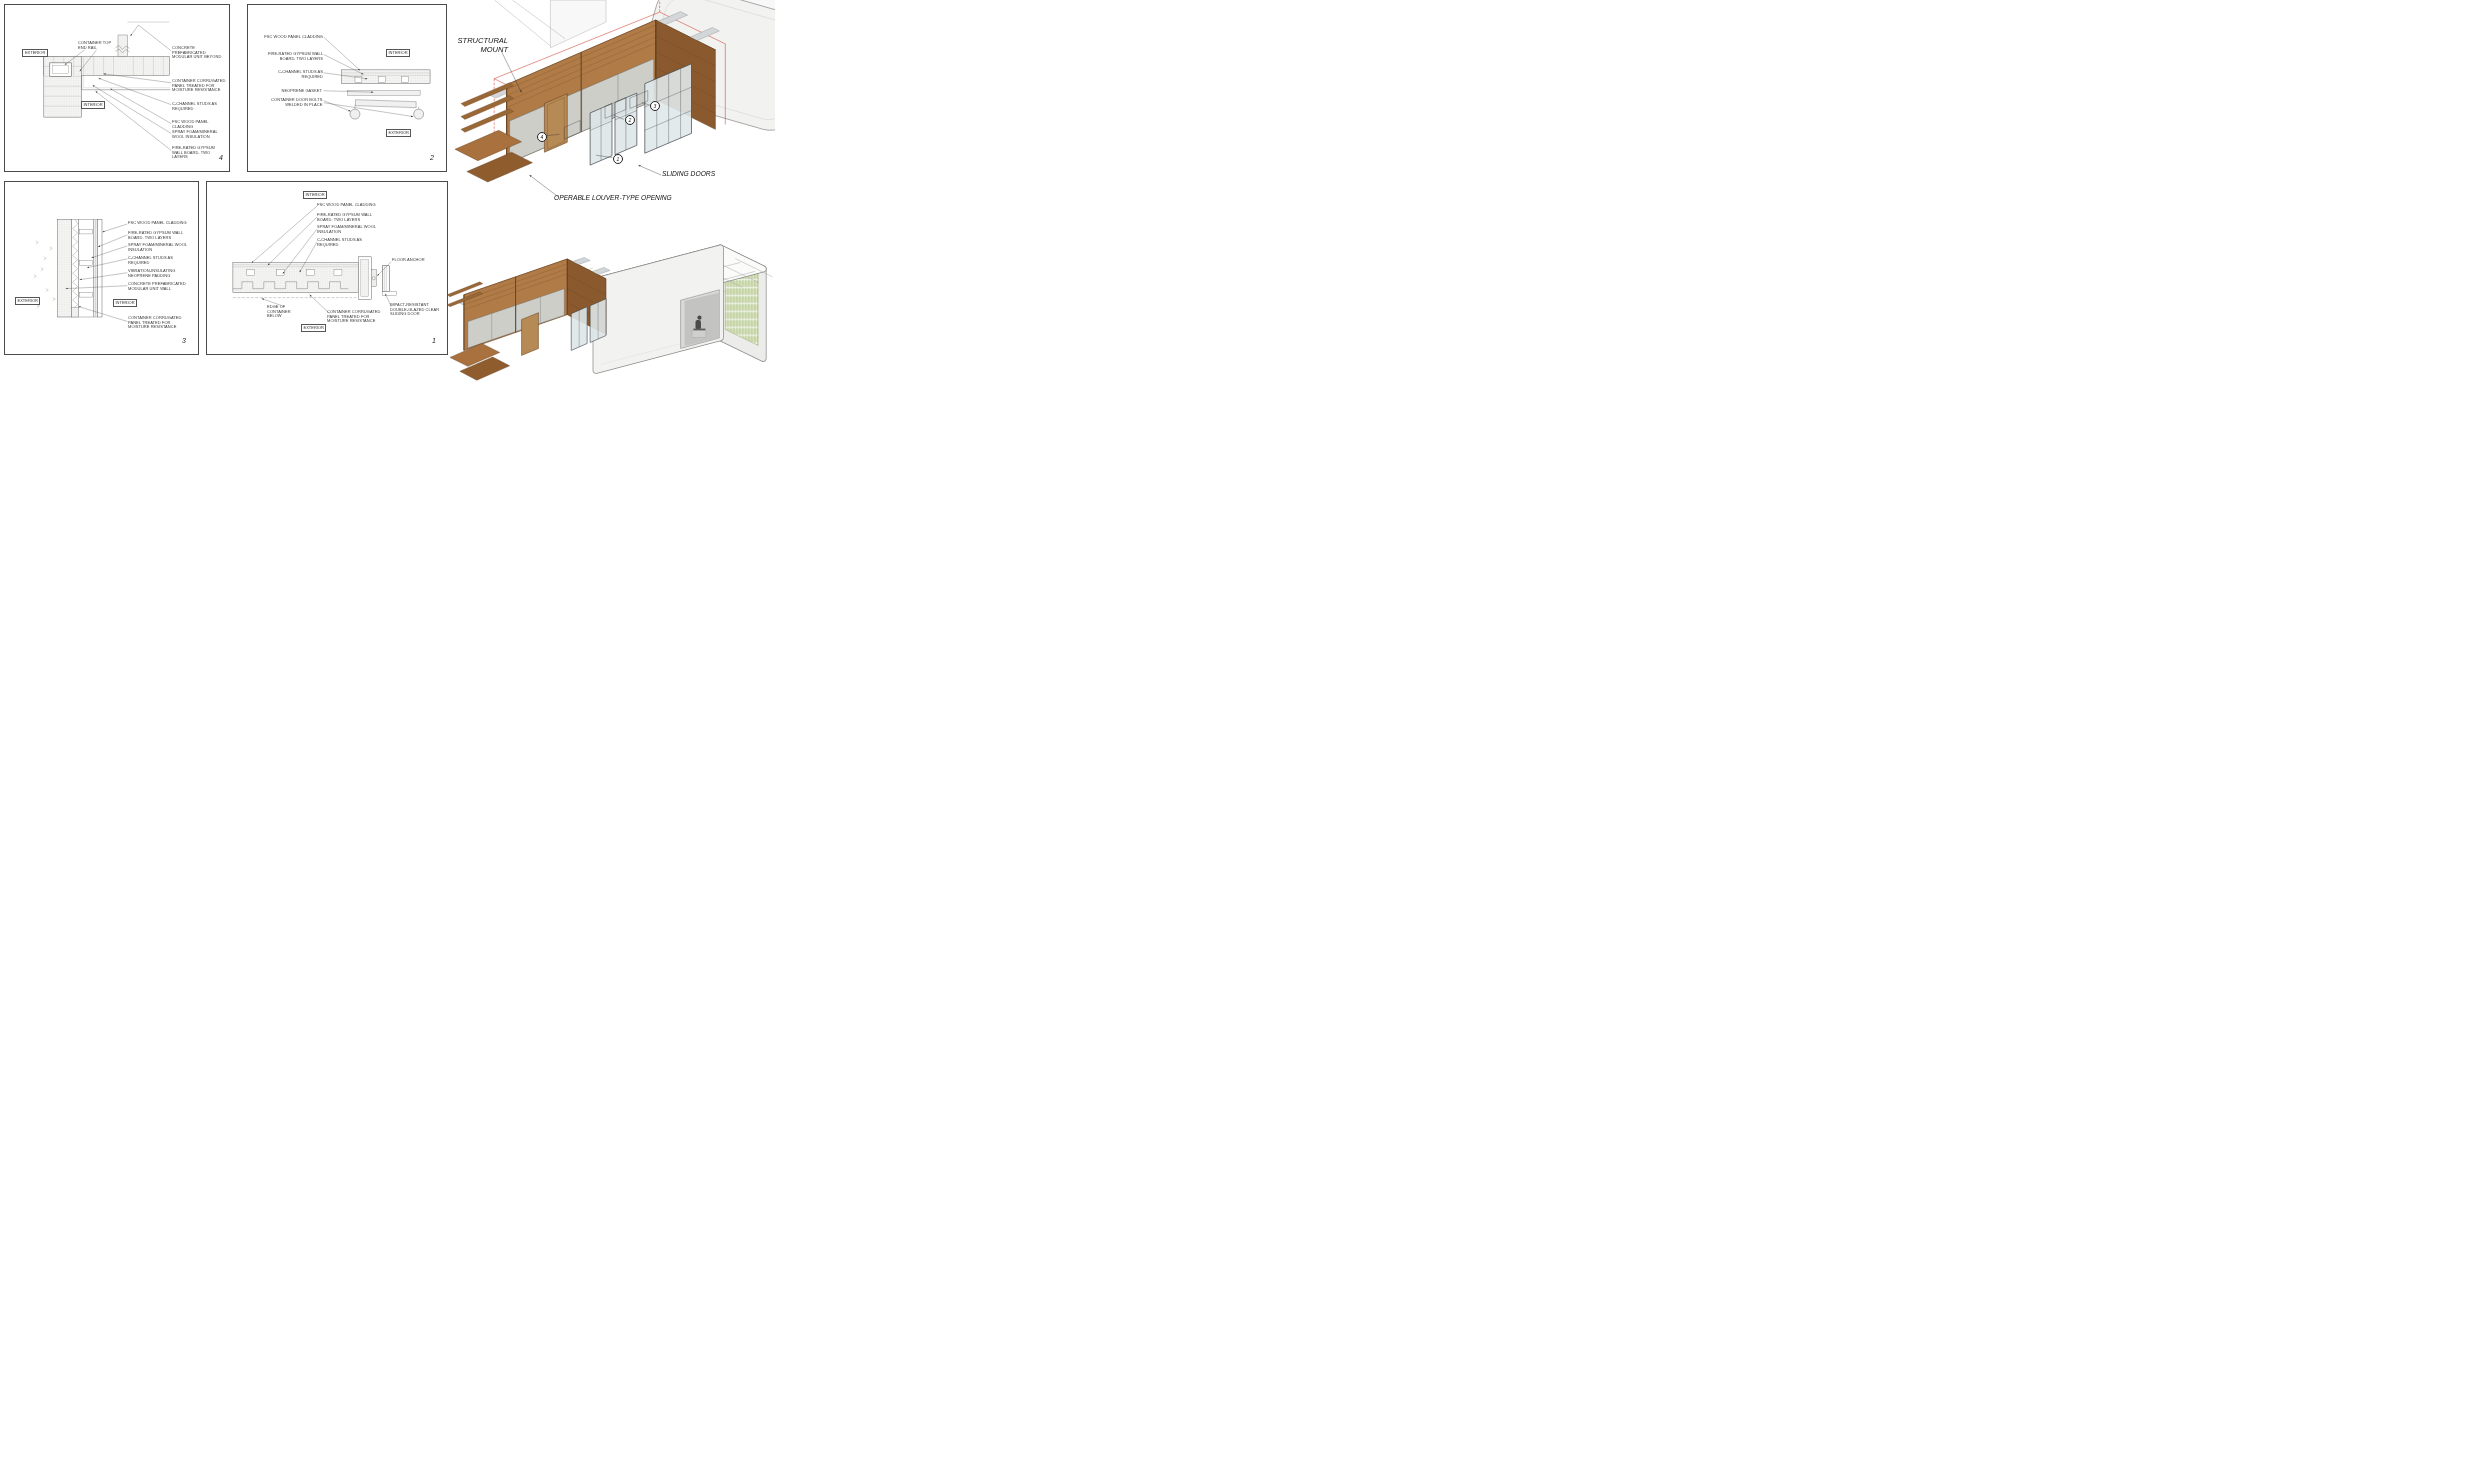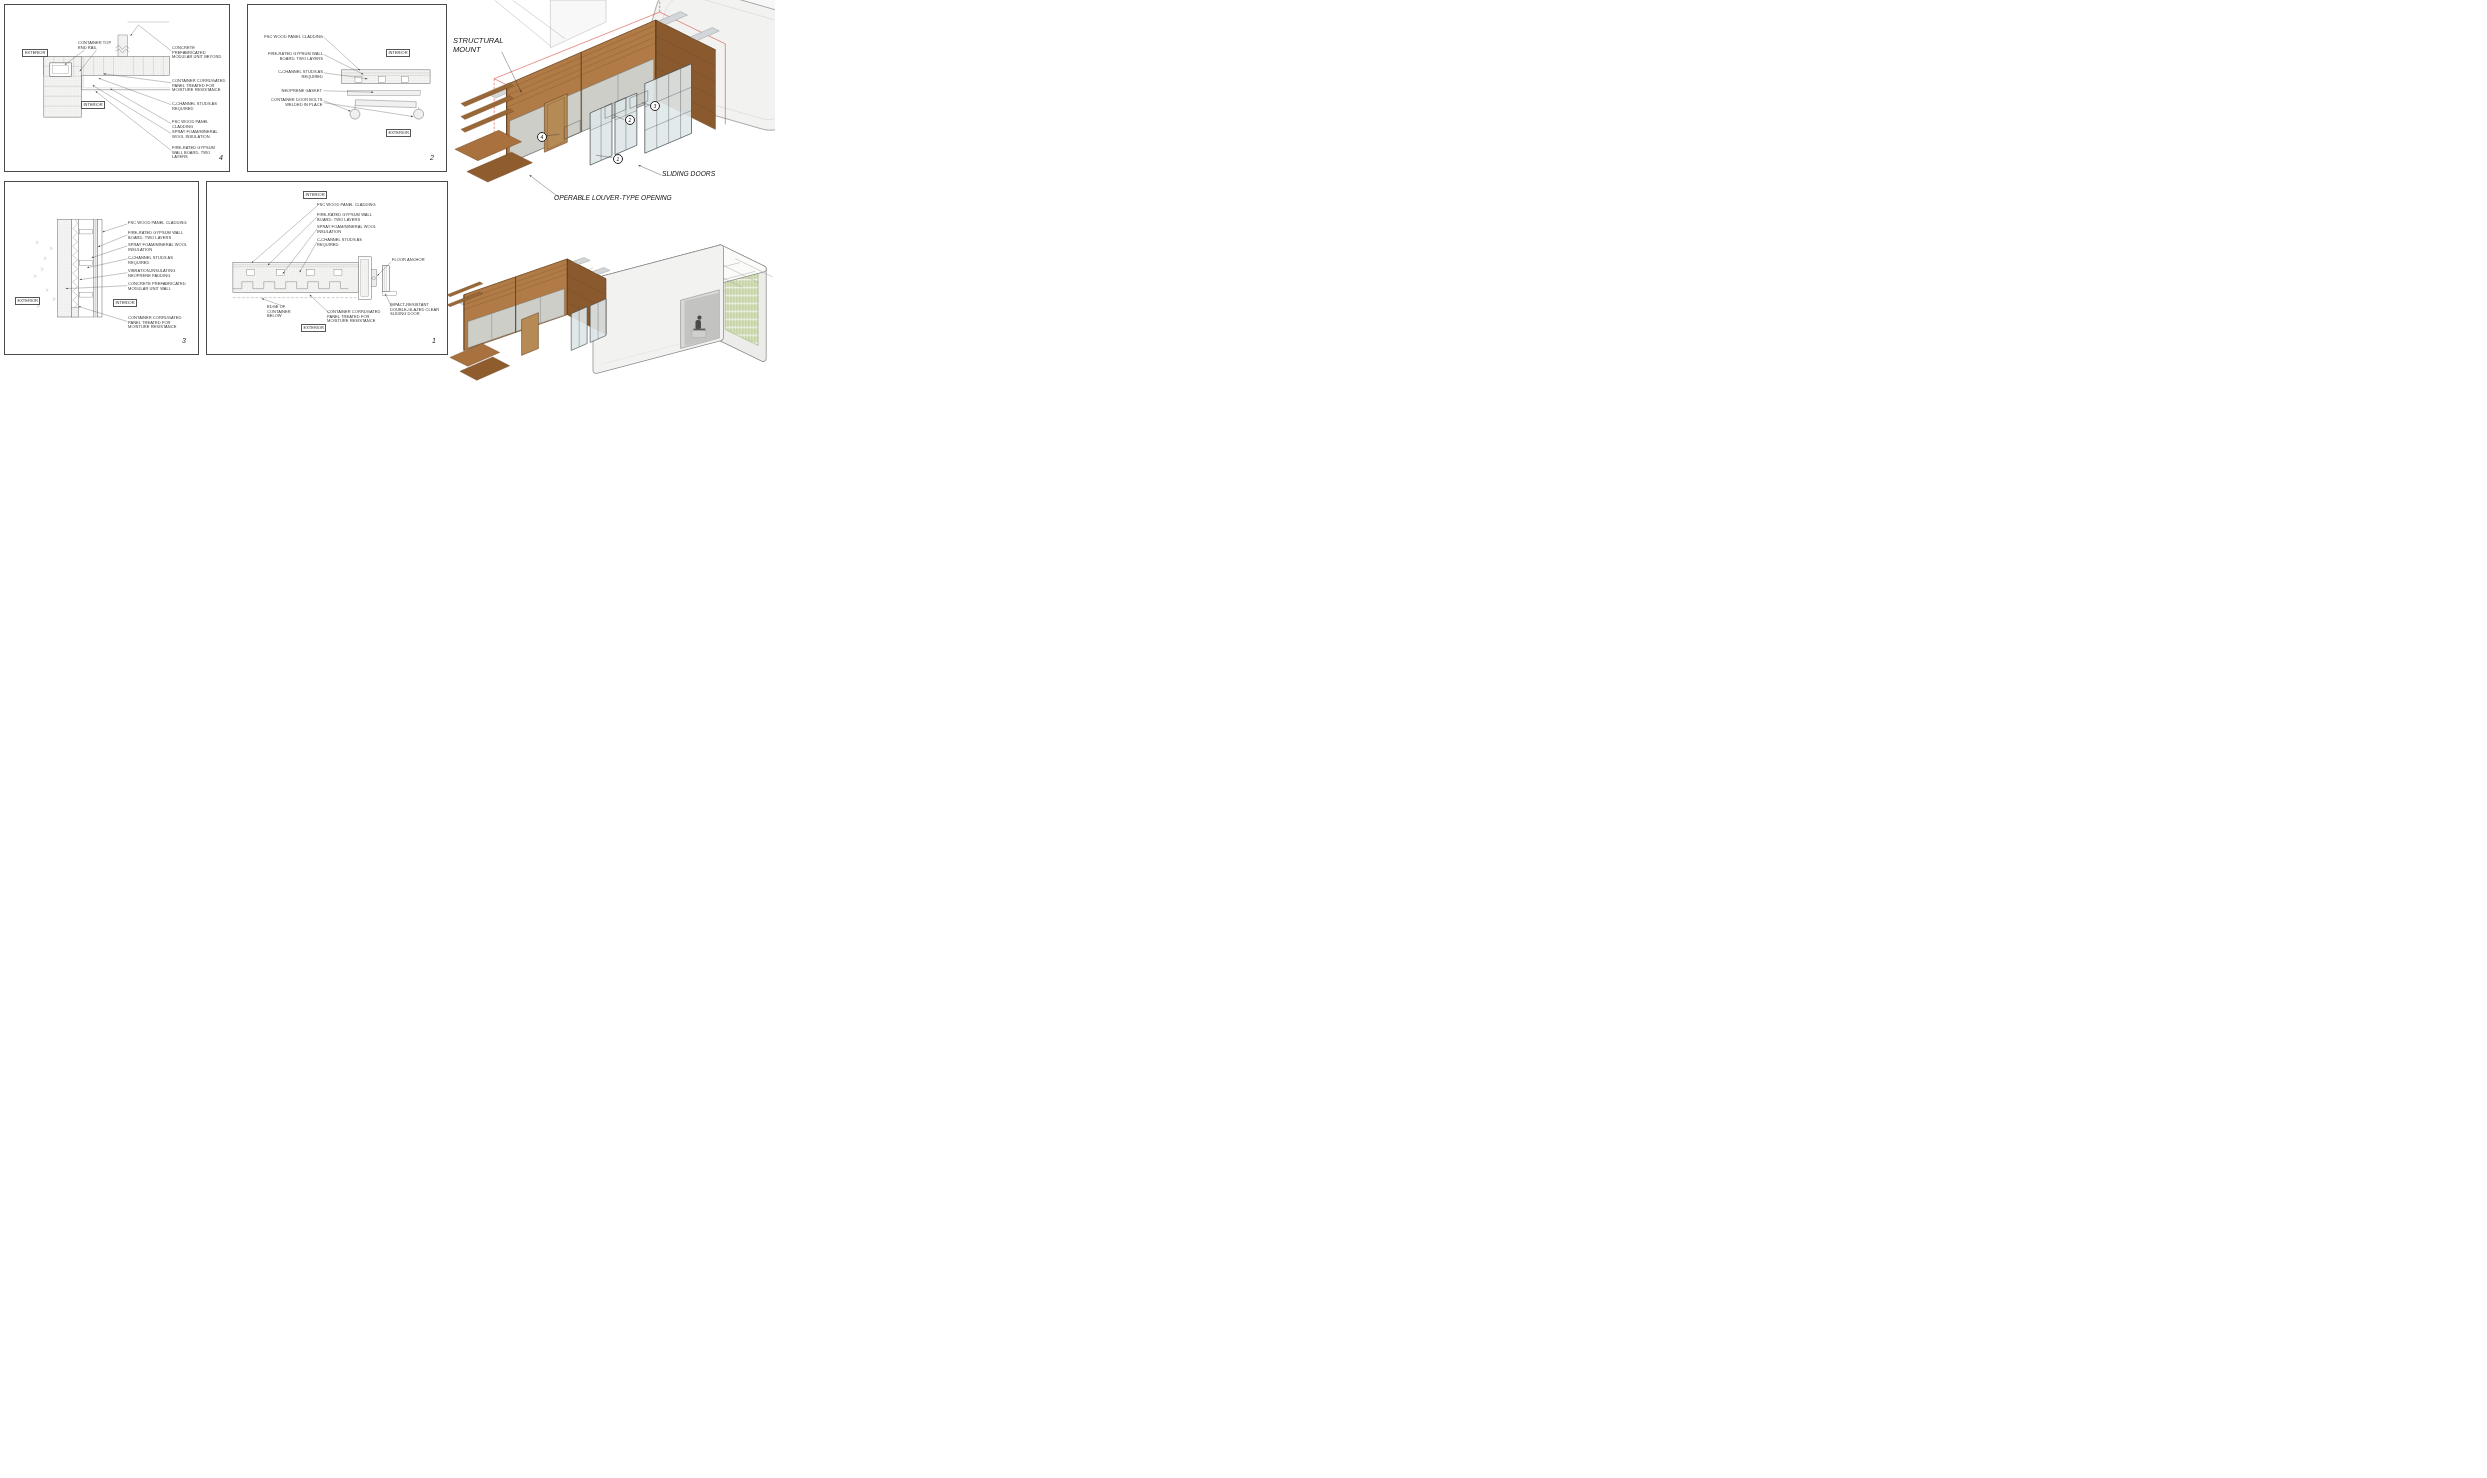--- a/index.html
+++ b/index.html
@@ -8,21 +8,21 @@
   .panel{position:absolute;border:0.5px solid #4a4a4a;background:#fff;}
   .panel svg.draw{position:absolute;left:0;top:0;width:100%;height:100%;}
   .callout{position:absolute;font-size:4px;line-height:1.18;color:#3a3a3a;letter-spacing:0.05px;}
   .r{text-align:right;}
   .tag{position:absolute;font-size:4px;line-height:1;border:0.5px solid #555;background:#fff;
        padding:1px 1.5px;color:#333;}
   .pnum{position:absolute;font-style:italic;font-size:7px;color:#222;}
   .axon{position:absolute;}
   .axon svg{position:absolute;left:0;top:0;width:100%;height:100%;}
   .axlabel{position:absolute;font-style:italic;font-size:6.7px;color:#111;}
-  .axlabel.big{font-size:7.5px;text-align:left;}
+  .axlabel.big{font-size:7.5px;text-align:right;}
   .bubble{position:absolute;width:8px;height:8px;border:0.5px solid #222;border-radius:50%;
           background:#fff;font-style:italic;font-size:5px;line-height:8px;text-align:center;color:#111;}
   .leader path{stroke:#555;stroke-width:.7;fill:none;marker-end:url(#arr);}
   .thin{stroke:#9a9a9a;stroke-width:.5;fill:none;}
   .hid{position:absolute;width:0;height:0;}
 </style>
 </head>
 <body>
 
 <svg class="hid" aria-hidden="true">

